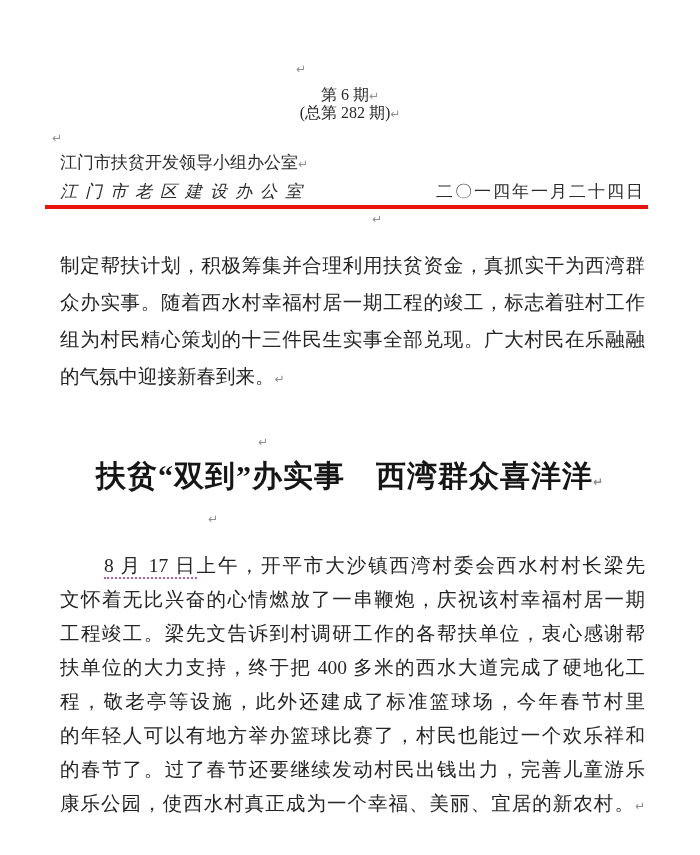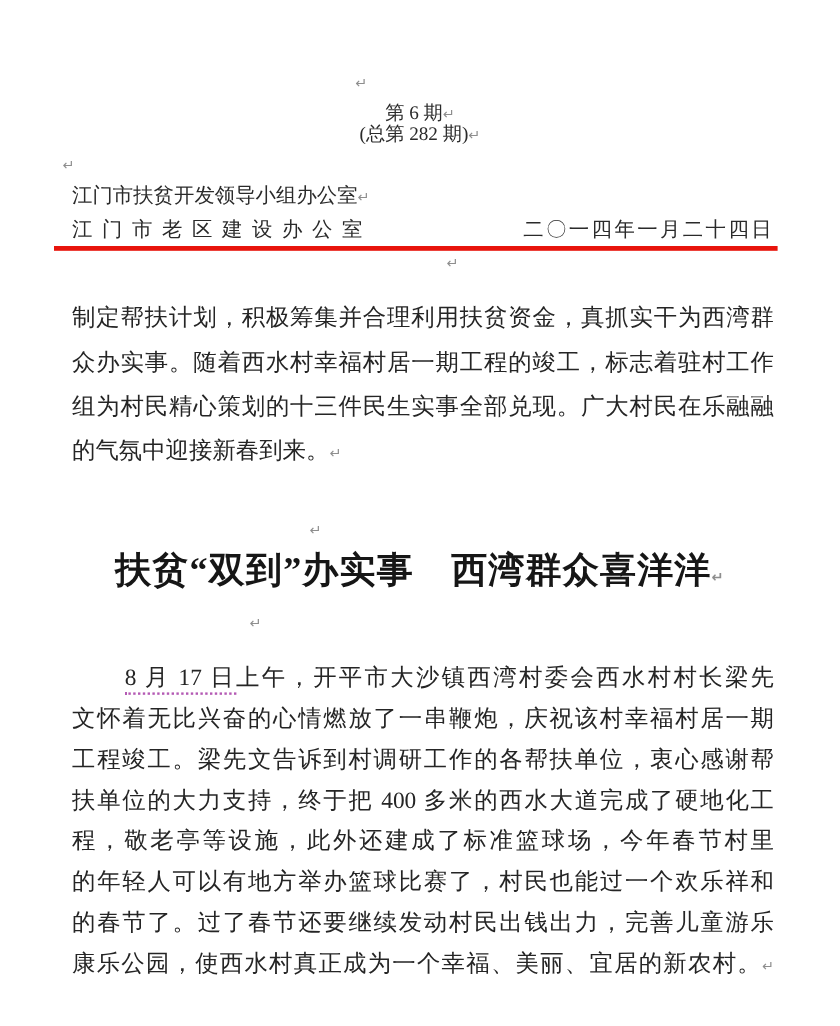--- a/index.html
+++ b/index.html
@@ -40,21 +40,21 @@
   
   .pub1 {
     position:absolute; left:60px; top:152px;
     font-size:17px; line-height:22px; color:#2a2a2a;
   }
   .pub-row {
     position:absolute; left:60px; top:181px; width:585px;
     display:flex; justify-content:space-between; align-items:baseline;
     font-size:17px; line-height:22px; color:#2a2a2a;
   }
-  .pub-office2 { letter-spacing:8px; white-space:nowrap; }
+  .pub-office2 { letter-spacing:8px; white-space:nowrap;font-style:italic; }
   .pub-date    { letter-spacing:2px; white-space:nowrap; }
 
   .red-line {
     position:absolute; left:45px; top:205px; width:603px; height:4px;
     background:#e8140c;
   }
 
   
   .para { position:absolute; left:60px; width:585px; font-size:19.5px; color:#252525; }
   .para-editor { top:247px; line-height:37px; }

